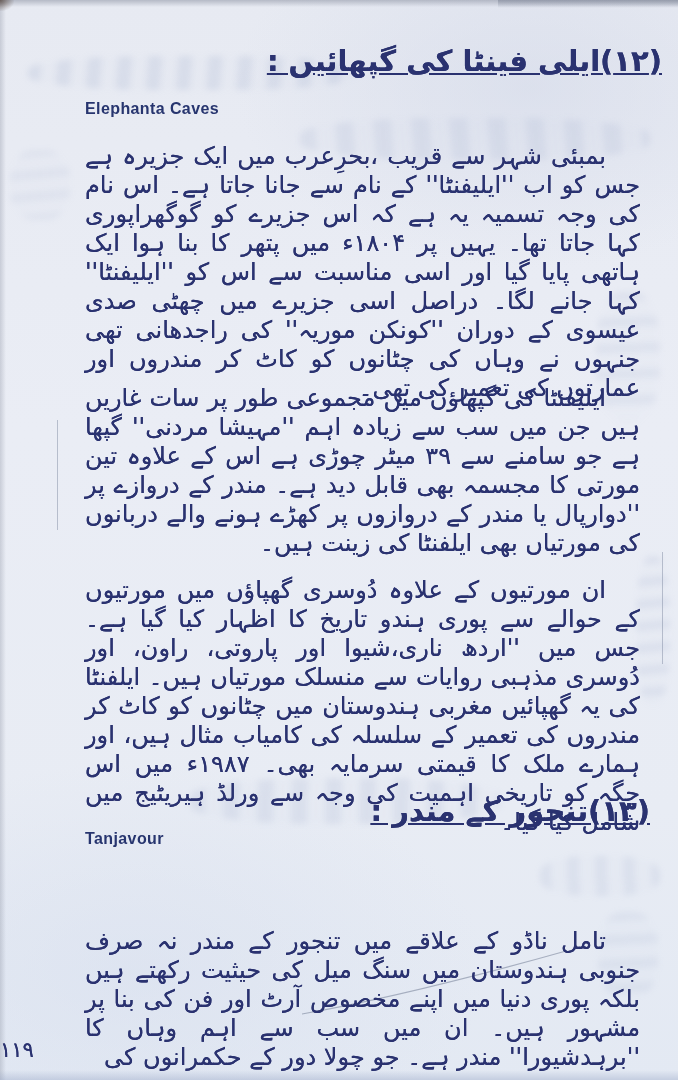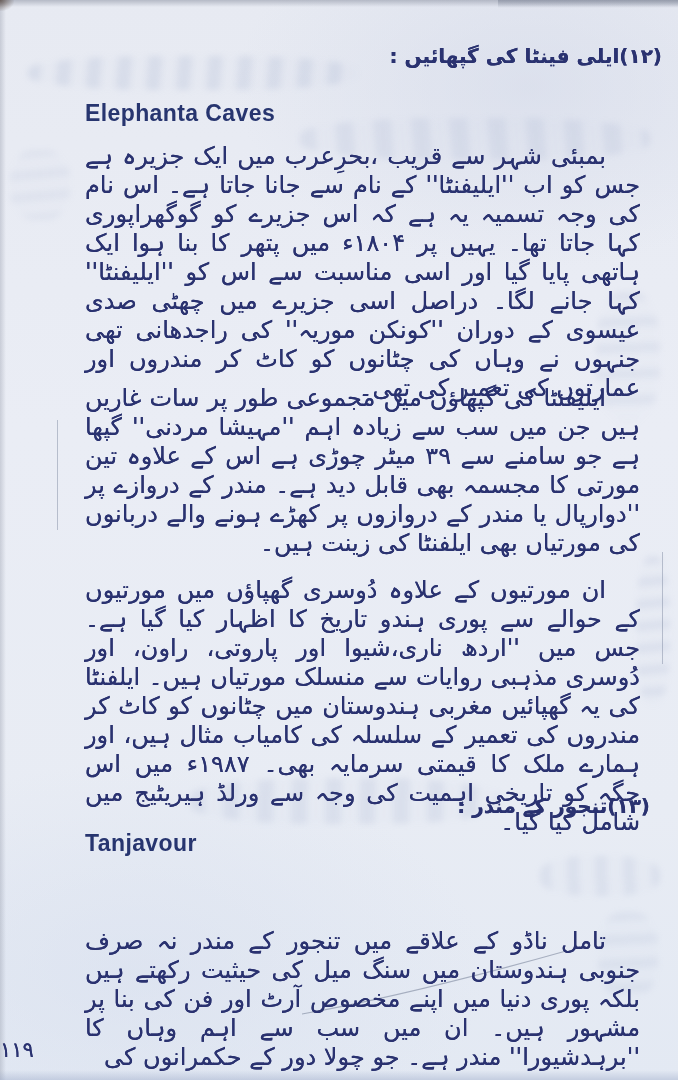--- a/index.html
+++ b/index.html
@@ -38,27 +38,27 @@
   .s8{left:10px;top:150px;width:60px;height:70px;background:repeating-linear-gradient(175deg,rgba(160,172,204,.25) 0 9px,rgba(160,172,204,.04) 9px 22px);}
 
   
   .crease{position:absolute;width:1px;background:rgba(120,130,156,.45);pointer-events:none;}
   .crease-left{left:57px;top:420px;height:110px;}
   .crease-right{left:662px;top:552px;height:112px;}
   .hair-svg{position:absolute;left:0;top:0;pointer-events:none;}
 
   
   .urdu{direction:rtl;unicode-bidi:embed;color:var(--ink);}
-  .h-urdu{position:absolute;font-weight:bold;font-size:20px;letter-spacing:0;white-space:nowrap;text-shadow:0 0 .4px var(--ink);}
+  .h-urdu{position:absolute;font-weight:bold;font-size:29px;letter-spacing:0;white-space:nowrap;text-shadow:0 0 .4px var(--ink);text-decoration:underline;}
   .h1-urdu{top:44px;right:16px;}
   .h2-urdu{top:794px;right:28px;text-align:right;}
   .h-english{
     position:absolute;left:85px;
     font-family:"Liberation Sans",sans-serif;font-weight:bold;
-    font-size:23px;color:var(--ink-english);letter-spacing:.4px;
+    font-size:16px;color:var(--ink-english);letter-spacing:.4px;
   }
   .h1-english{top:100px;}
   .h2-english{top:830px;}
   .para{
     position:absolute;left:85px;width:555px;
     font-size:24px;line-height:29px;
     text-align:justify;text-indent:34px;
     text-shadow:0 0 .3px var(--ink);
   }
   .p1{top:142px;height:236px;}

